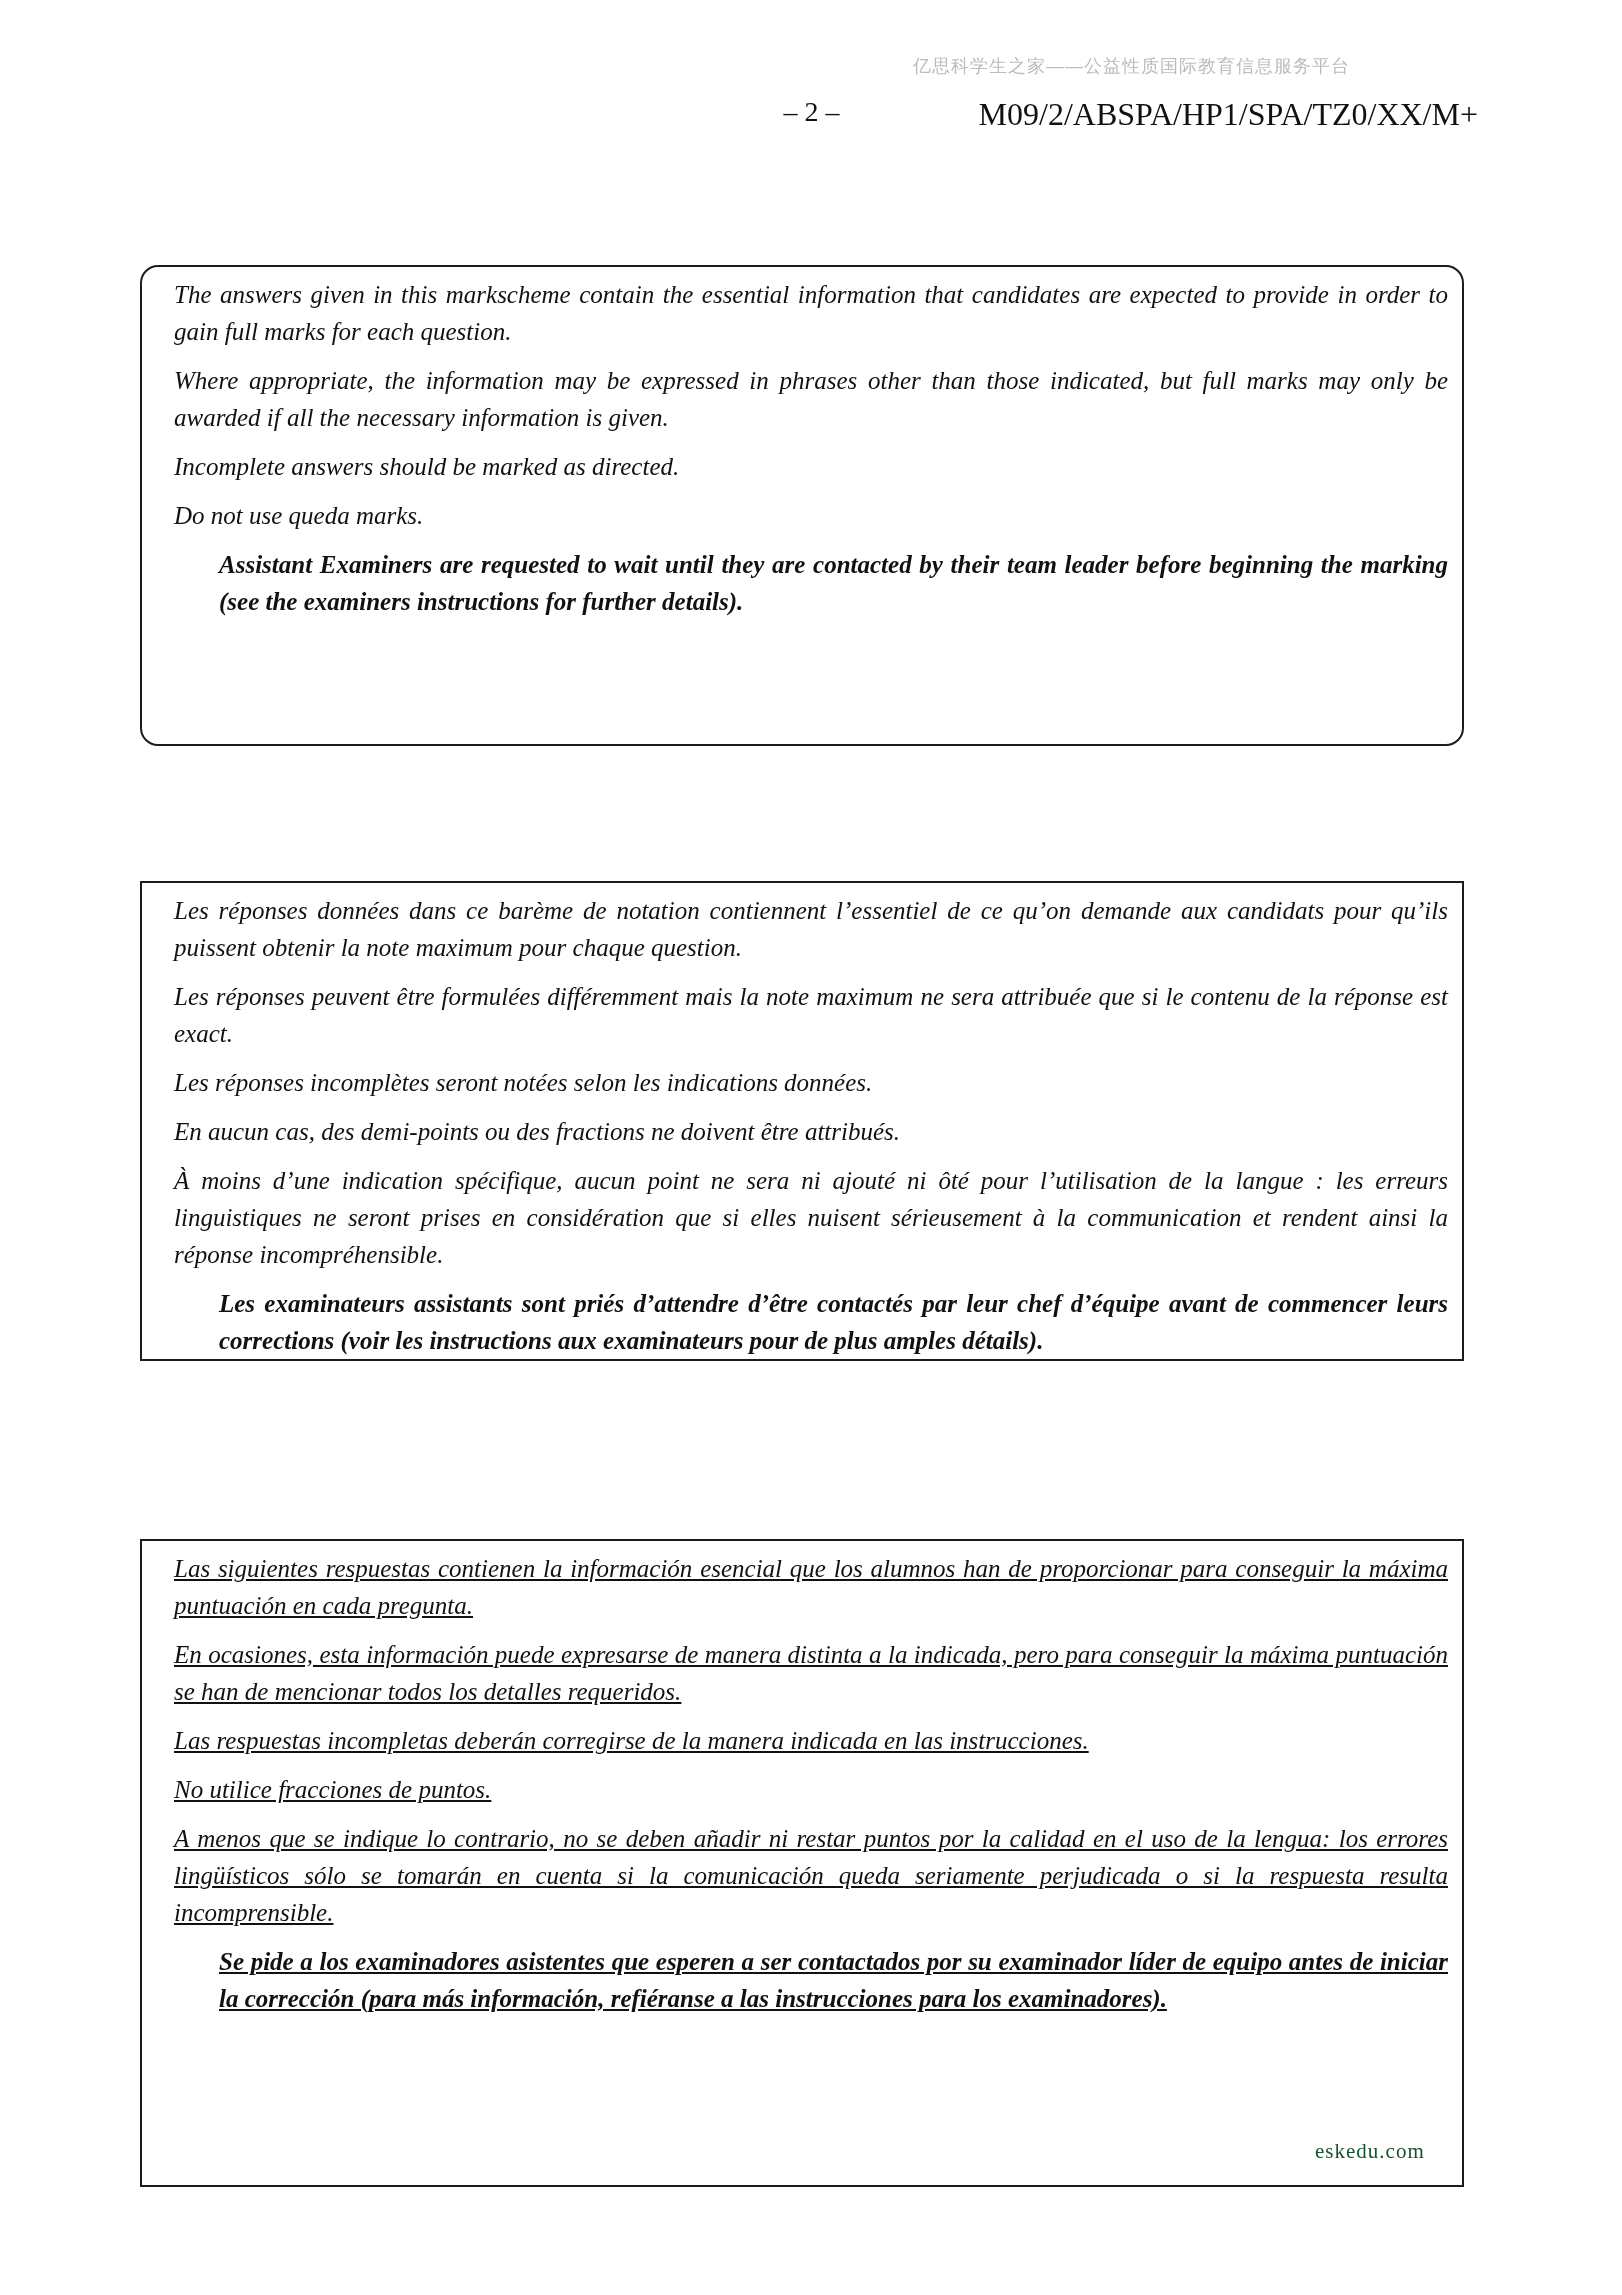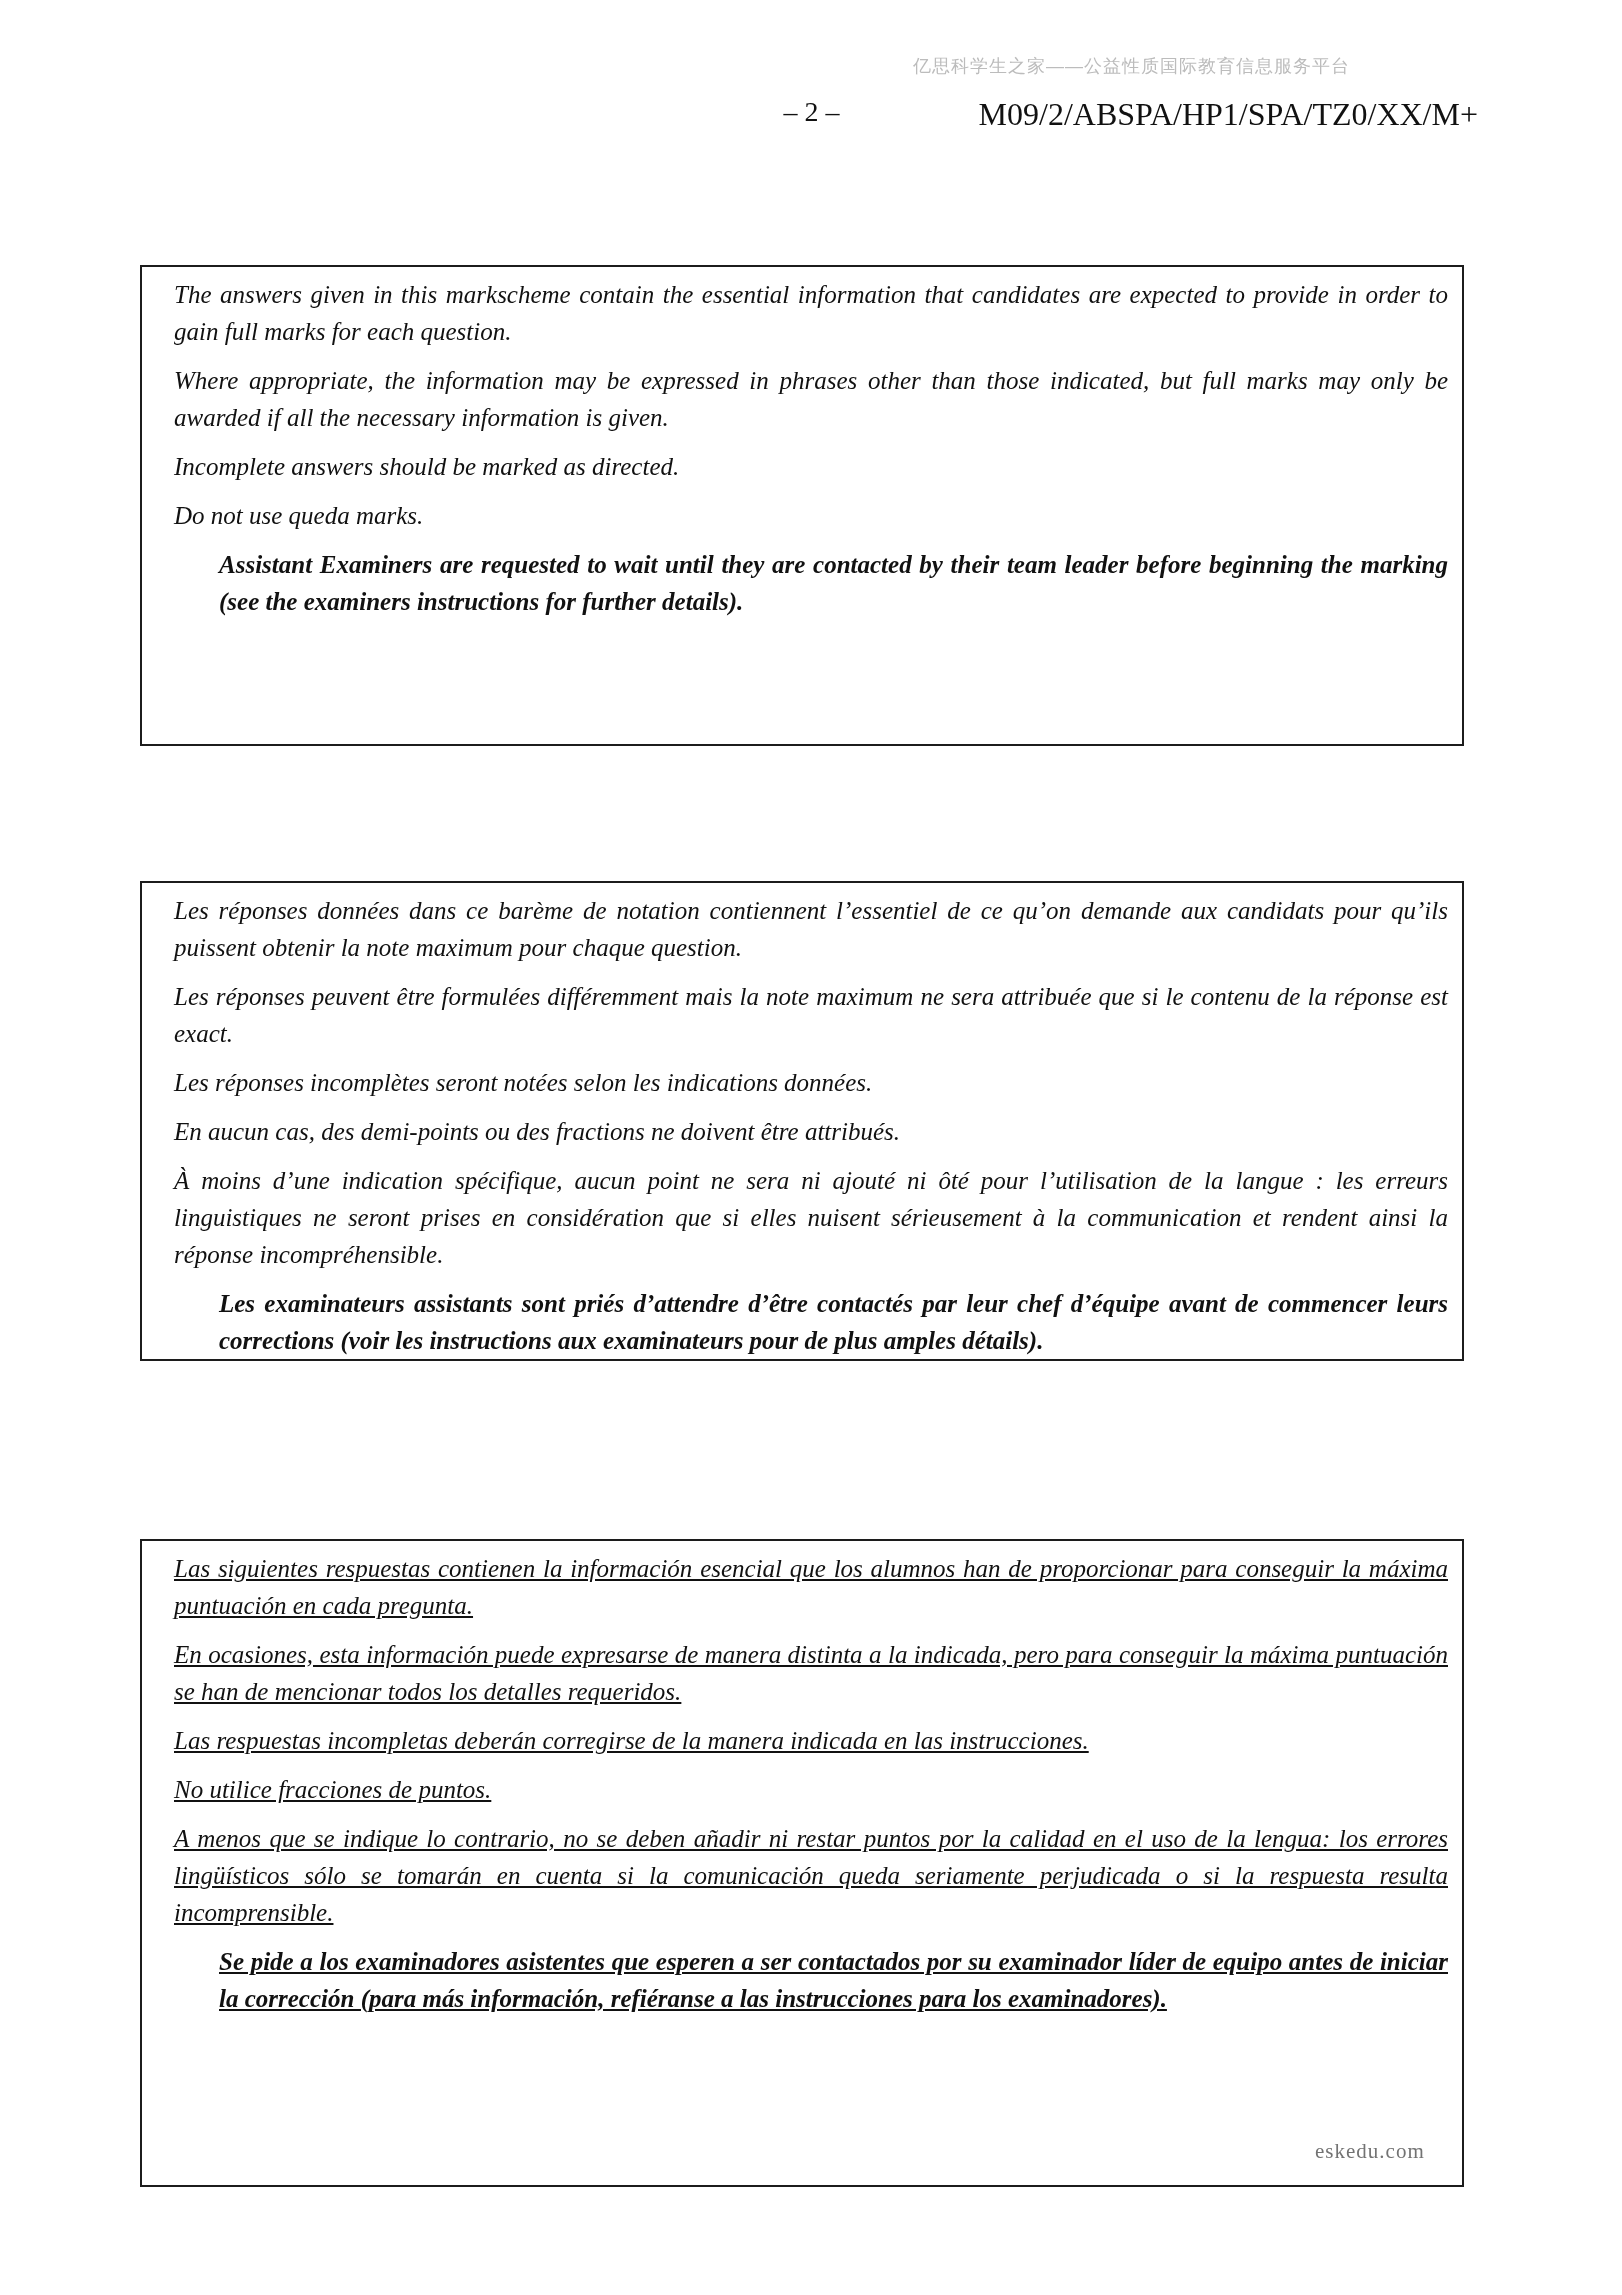--- a/index.html
+++ b/index.html
@@ -47,29 +47,29 @@
     background: #ffffff;
     padding: 9px 14px 8px 32px;
     font-style: italic;
     font-size: 25px;
     line-height: 37px;
     text-align: justify;
   }
   .rule-box p { margin: 0 0 12px 0; }
   .rule-box p:last-child { margin-bottom: 0; margin-left: 45px; }
   .rule-box p.bold { font-weight: bold; }
-  .box-english { top: 265px; height: 481px; }
+  .box-english { top: 265px; height: 481px; border-radius: 18px; }
   .box-french  { top: 881px; height: 480px; }
   .box-spanish { top: 1539px; height: 648px; text-decoration: underline; }
   .footer-site {
     position: absolute;
     left: 1315px;
     top: 2139px;
     font-size: 21px;
-    color: #737373;
+    color: #14532d;
     letter-spacing: 1px;
   }
 </style>
 </head>
 <body>
 
 <div class="page">
 
   <div class="watermark">亿思科学生之家——公益性质国际教育信息服务平台</div>
 

